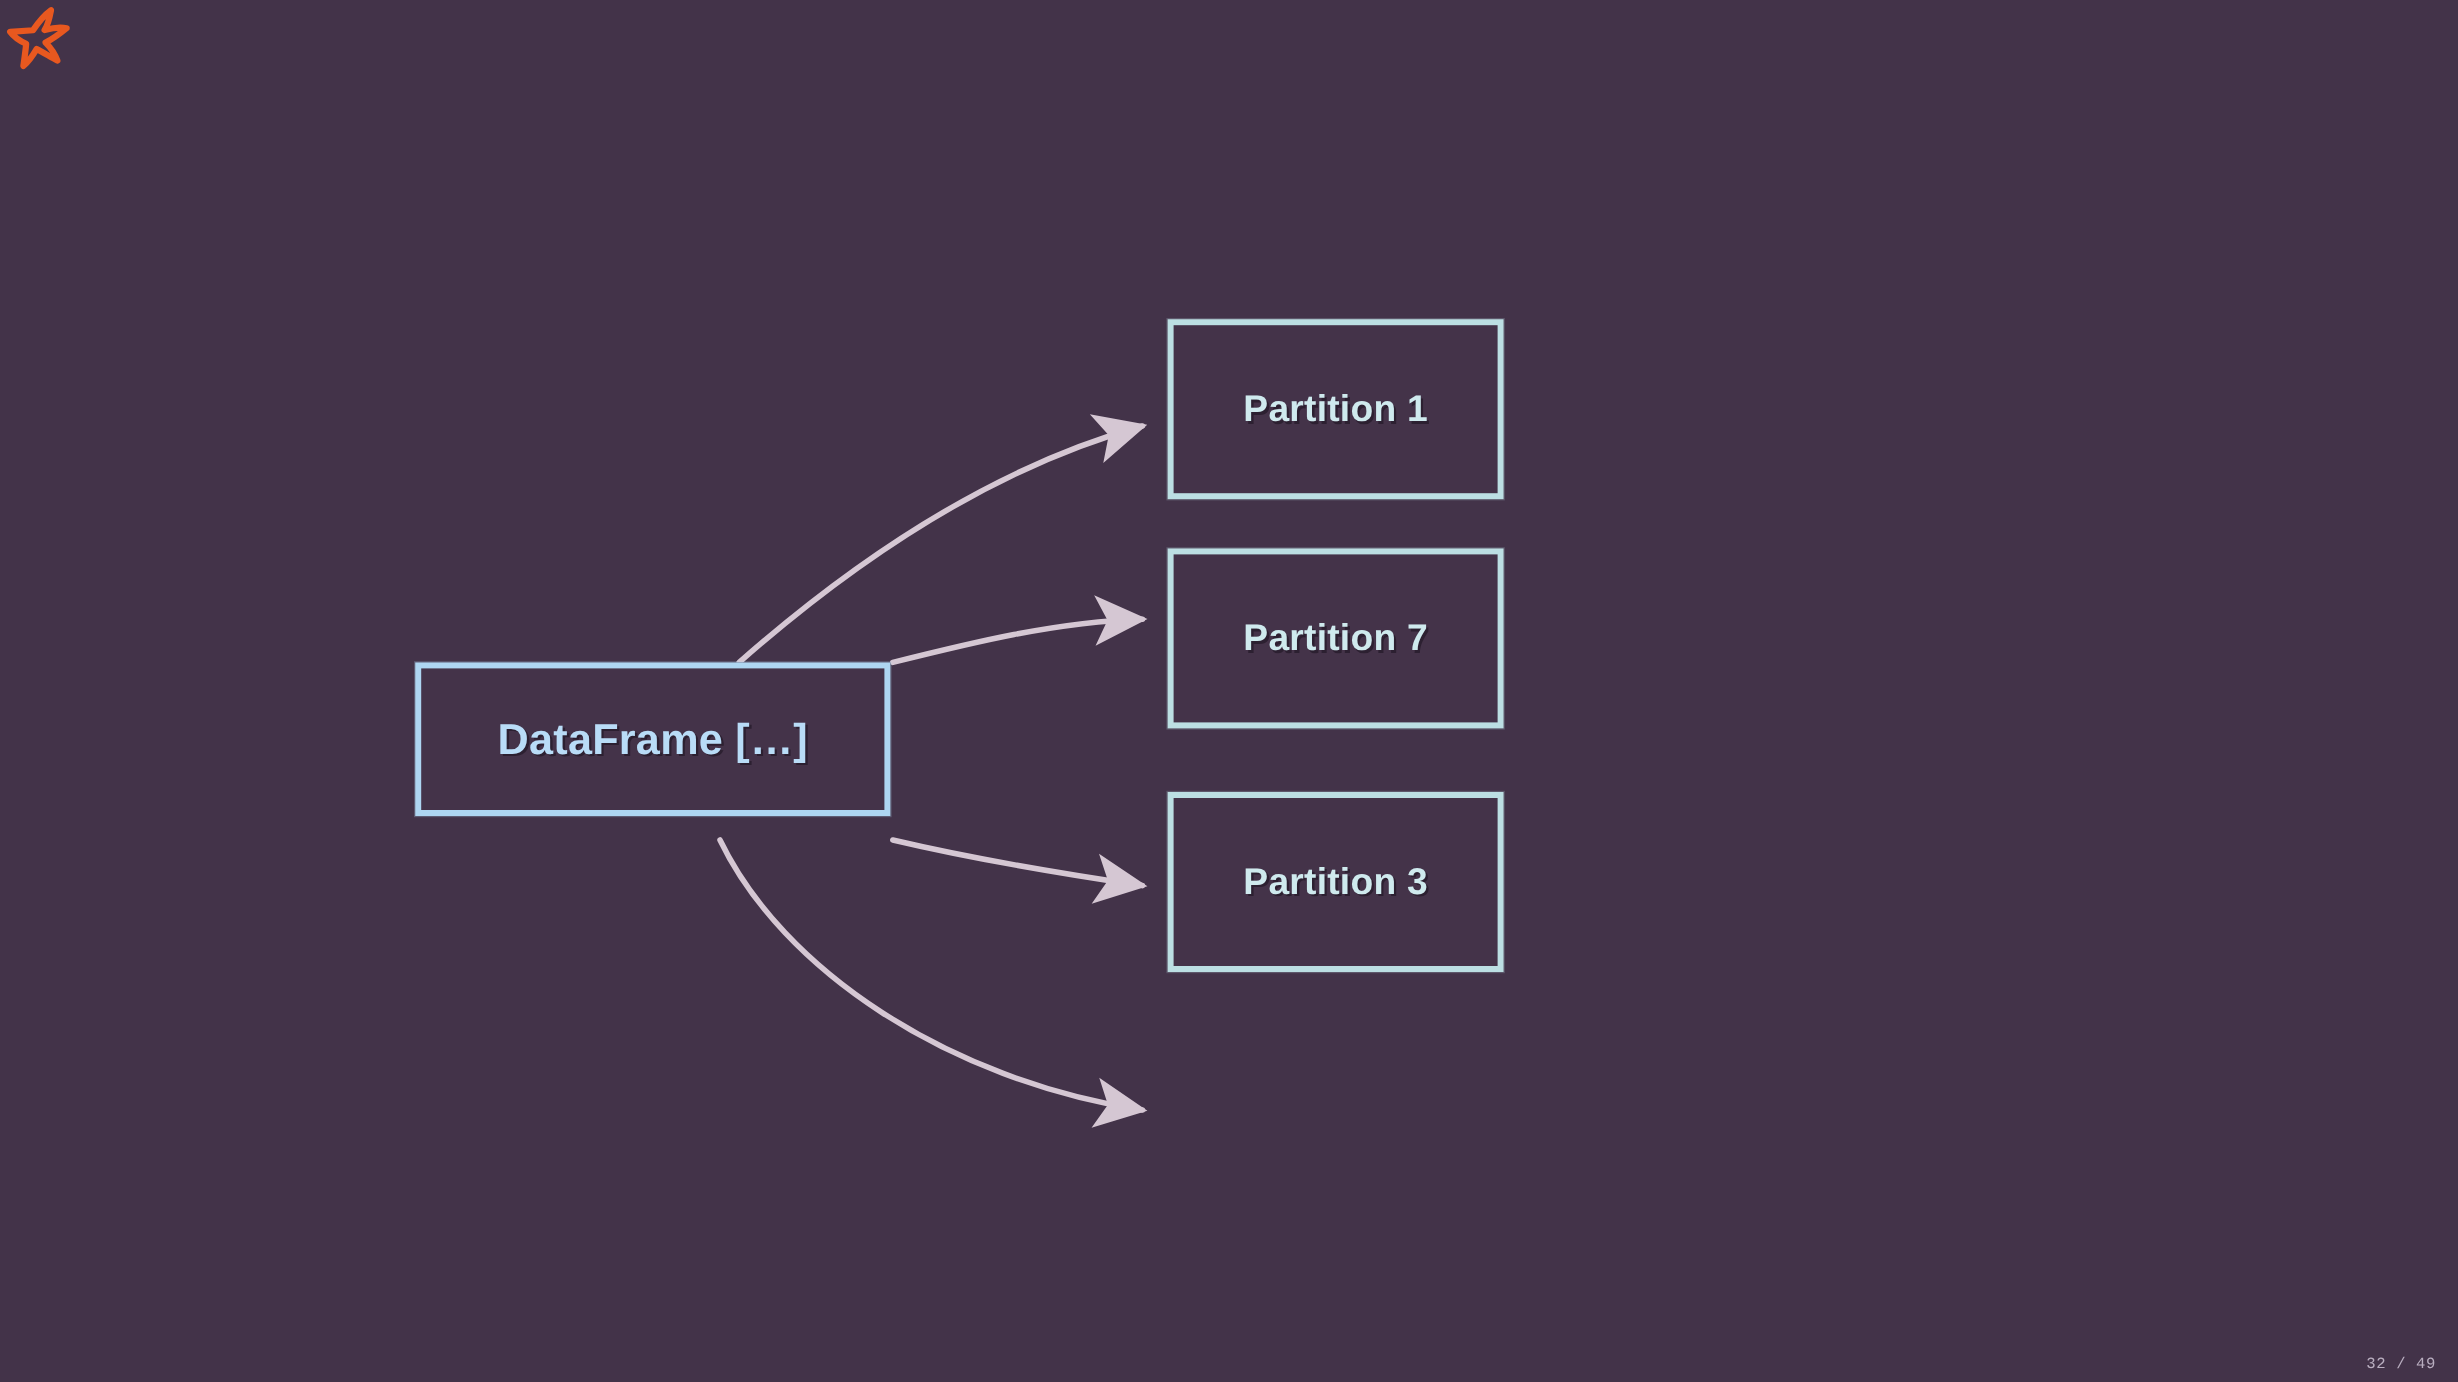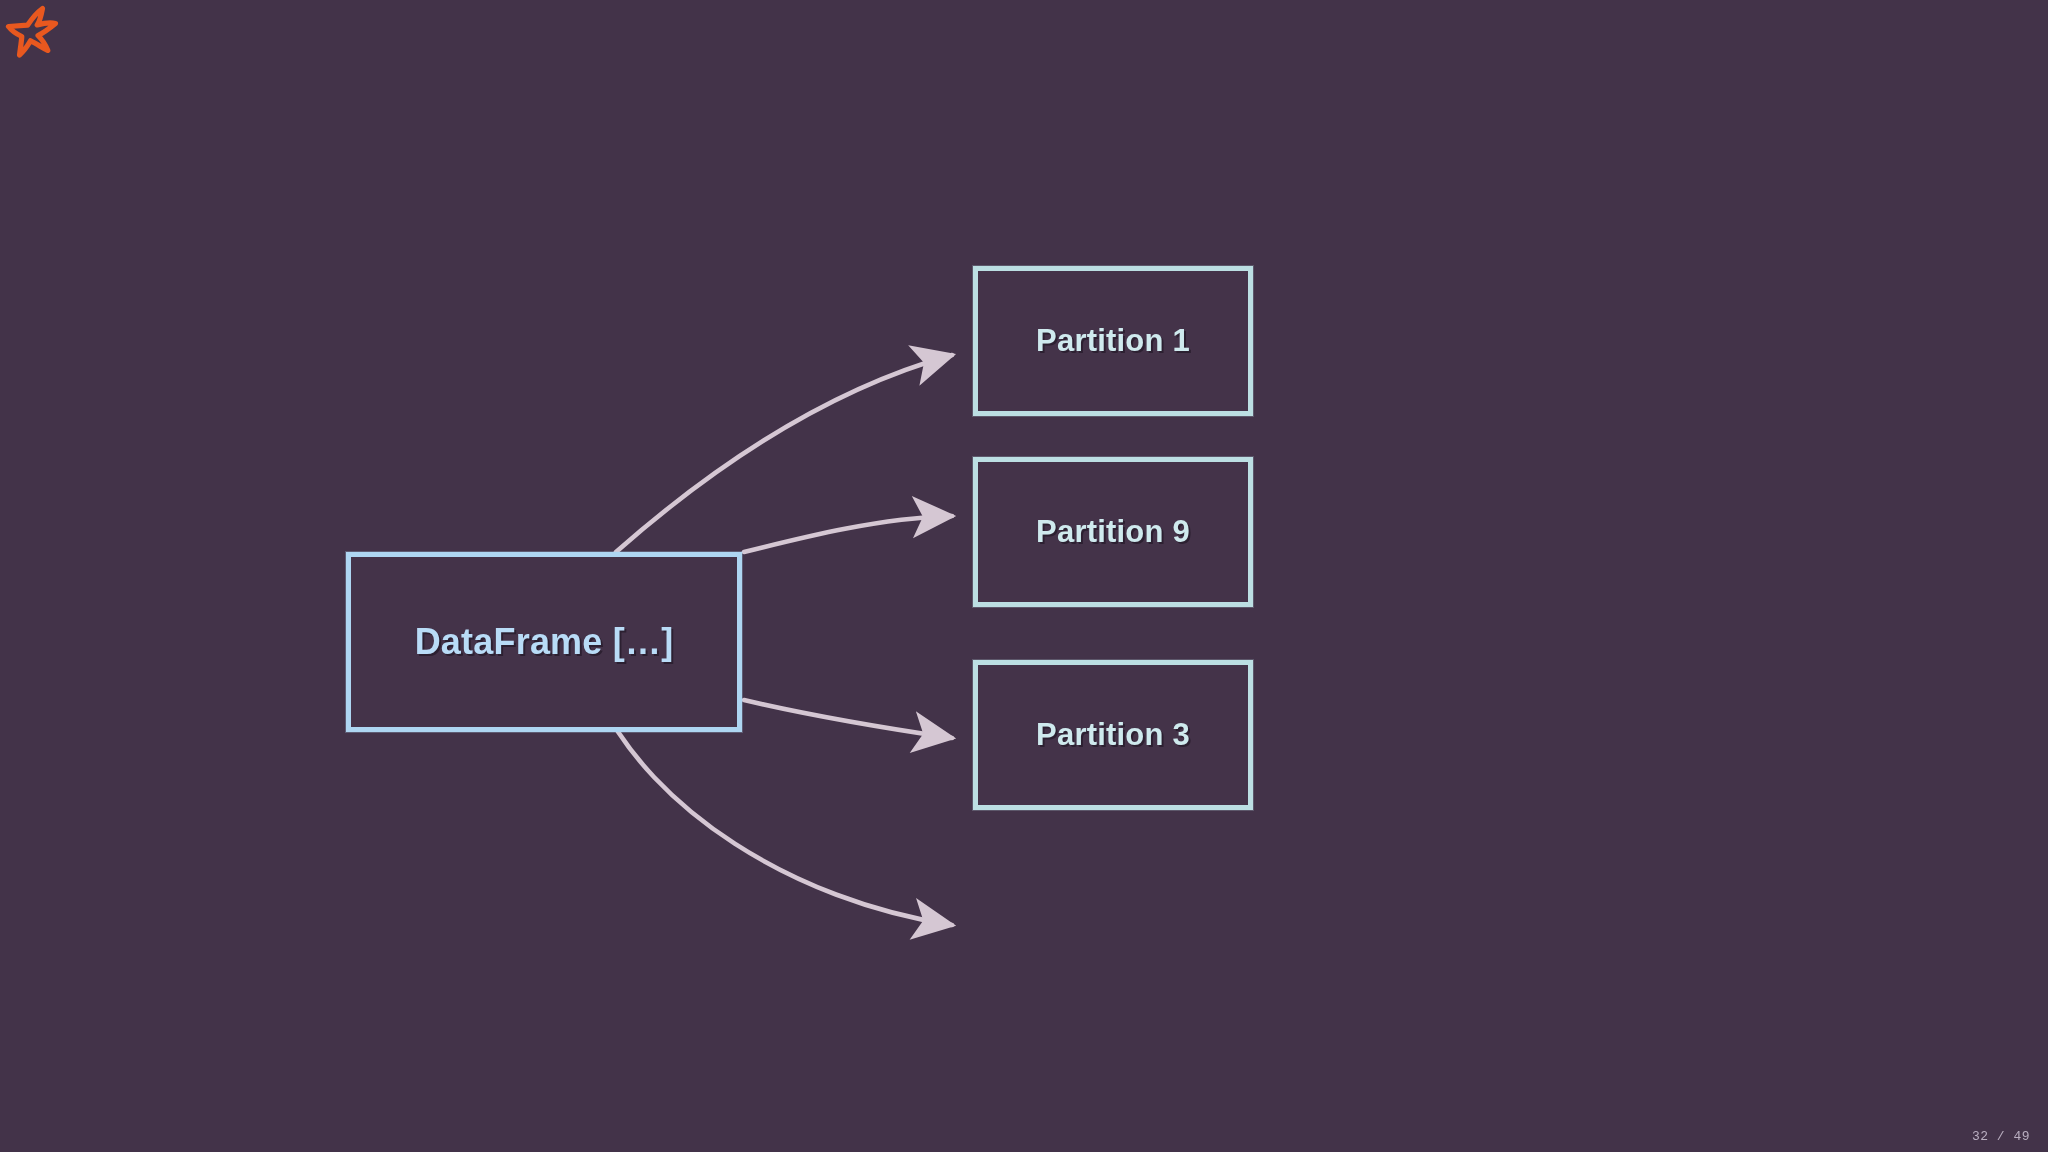--- a/index.html
+++ b/index.html
@@ -58,21 +58,21 @@
     letter-spacing: 0.2px;
     white-space: nowrap;
     text-shadow: 2px 2px 0 rgba(25, 16, 30, 0.55);
   }
 
   
   #dataframe-node {
     left: 346px;
     top: 552px;
     width: 396px;
-    height: 180px;
+    height: 128px;
     border: 5px solid #aed6f2;
     box-shadow: 0 0 0 1px rgba(174, 214, 242, 0.25);
   }
   #dataframe-node .node-label {
     color: #b9dcf7;
     font-size: 36px;
   }
 
   
   .partition-box {
@@ -138,21 +138,21 @@
 
   <div class="node-box" id="dataframe-node">
     <span class="node-label">DataFrame […]</span>
   </div>
 
   <div class="node-box partition-box" id="partition-1">
     <span class="node-label">Partition 1</span>
   </div>
 
   <div class="node-box partition-box" id="partition-2">
-    <span class="node-label">Partition 9</span>
+    <span class="node-label">Partition 7</span>
   </div>
 
   <div class="node-box partition-box" id="partition-3">
     <span class="node-label">Partition 3</span>
   </div>
 
 
   <div id="page-counter">32 / 49</div>
 
 </div>

